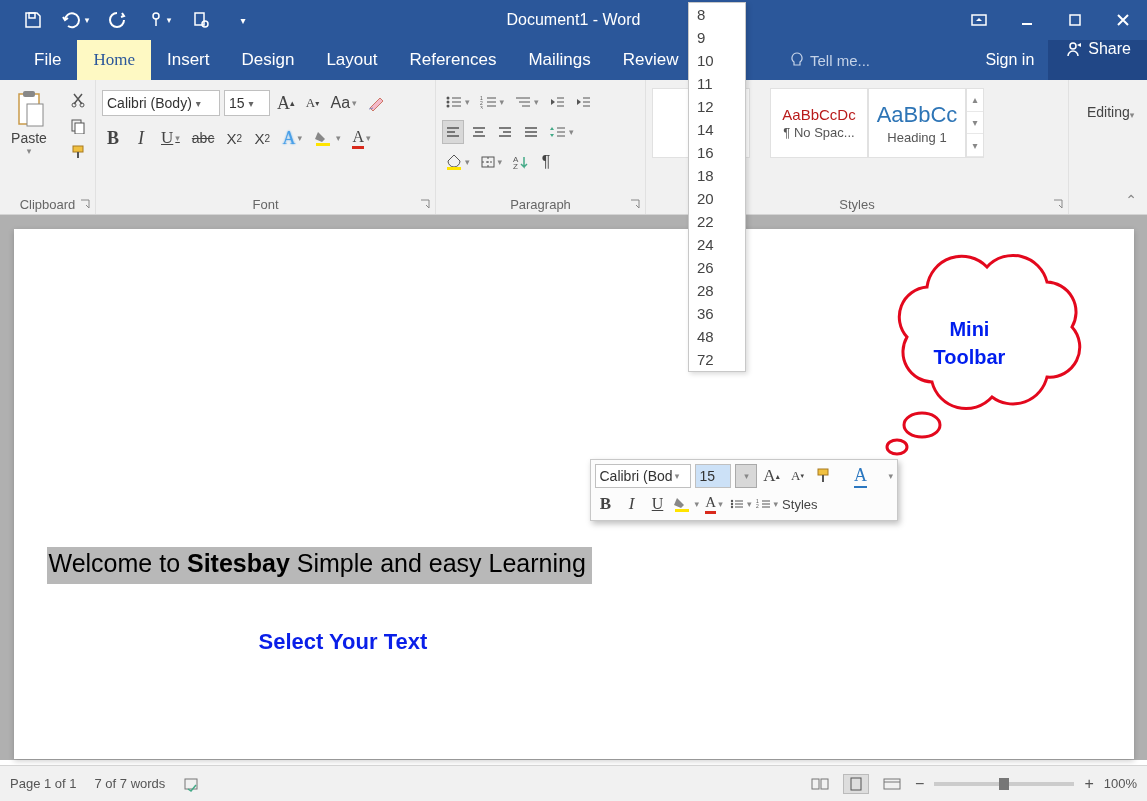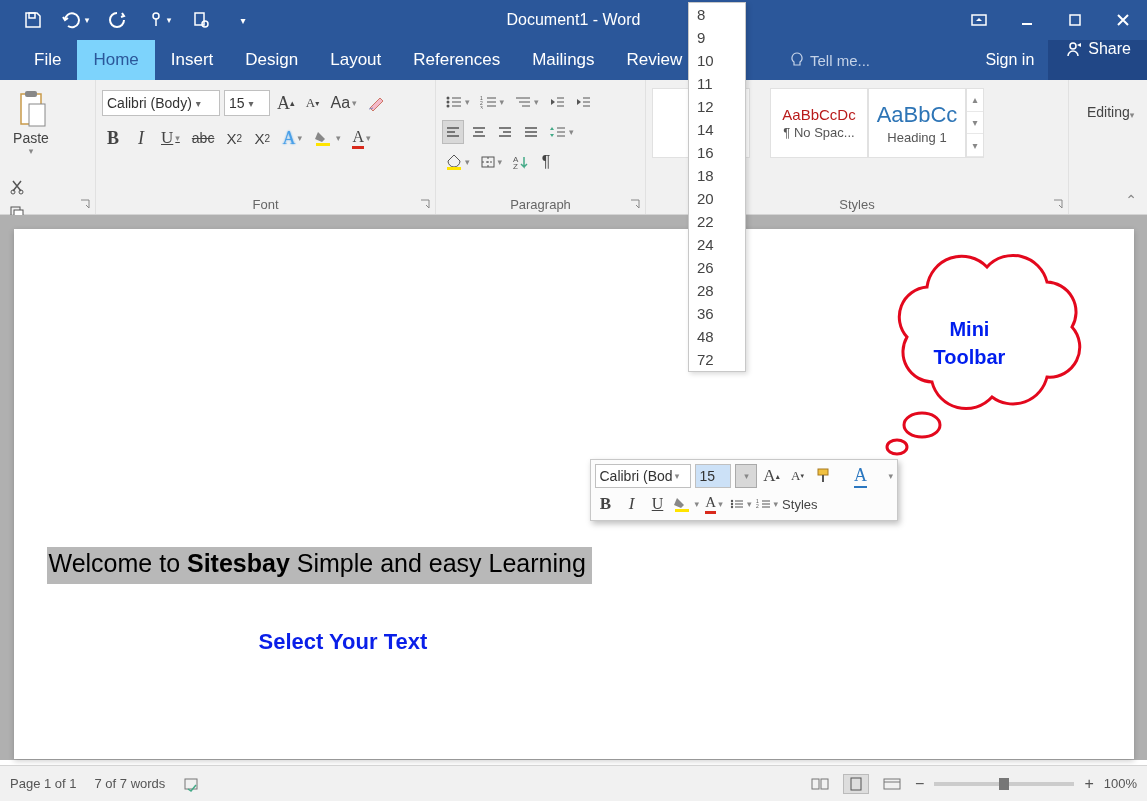--- a/index.html
+++ b/index.html
@@ -8,32 +8,32 @@
 .titlebar { background: #2b579a; height: 40px; display: flex; align-items: center; color: #fff; position: relative; }
 .qat { display: flex; align-items: center; gap: 0; padding-left: 12px; }
 .qat-btn { width: 42px; height: 40px; display: flex; align-items: center; justify-content: center; cursor: pointer; }
 .qat-btn svg { fill: #fff; stroke: #fff; }
 .title-txt { position: absolute; left: 50%; transform: translateX(-50%); font-size: 16px; }
 .win-ctrl { margin-left: auto; display: flex; }
 .win-btn { width: 48px; height: 40px; display: flex; align-items: center; justify-content: center; cursor: pointer; }
 
 .menubar { background: #2b579a; height: 40px; display: flex; align-items: stretch; color: #fff; padding-left: 18px; position: relative; }
 .menutab { display: flex; align-items: center; padding: 0 16px; font-size: 17px; cursor: pointer; }
-.menutab.active { background: #7dd3fc; color: #2b579a; }
+.menutab.active { background: #fef9c3; color: #2b579a; font-family: Liberation Serif, serif; }
 .tellme { position: absolute; left: 790px; top: 0; height: 40px; display: flex; align-items: center; color: #c5d3e8; font-size: 15px; gap: 6px; }
 .signin-share { margin-left: auto; display: flex; align-items: stretch; }
 .signin { display: flex; align-items: center; padding: 0 14px; font-size: 16px; cursor: pointer; }
 .share { display: flex; padding: 0 16px; font-size: 16px; cursor: pointer; background: #214786; gap: 6px; }
 
 .ribbon { background: #f1f1f1; height: 135px; display: flex; border-bottom: 1px solid #d4d4d4; position: relative; }
 .rgroup { border-right: 1px solid #e1e1e1; display: flex; flex-direction: column; position: relative; padding: 4px 6px 0 6px; }
 .rgroup-label { text-align: center; font-size: 13px; color: #666; padding: 4px 0 2px 0; margin-top: auto; }
 .rgroup-dlg { position: absolute; right: 4px; bottom: 4px; width: 12px; height: 12px; cursor: pointer; }
 
-.clipboard-body { display: flex; gap: 15px; flex-direction: column; }
+.clipboard-body { display: flex; gap: 15px; }
 .paste-big { display: flex; flex-direction: column; align-items: center; width: 50px; cursor: pointer; padding-top: 6px; }
 .paste-big .lbl { font-size: 14px; color: #444; margin-top: 2px; }
 .clip-side { display: flex; flex-direction: column; gap: 6px; padding-top: 6px; }
 .small-icon { width: 22px; height: 20px; cursor: pointer; display: flex; align-items: center; justify-content: center; }
 
 .font-top { display: flex; align-items: center; gap: 4px; padding-top: 6px; }
 .combo { border: 1px solid #c0c0c0; background: #fff; height: 26px; display: flex; align-items: center; padding: 0 4px; font-size: 14px; color: #333; cursor: text; }
 .combo .arrow { margin-left: 4px; color: #666; font-size: 10px; cursor: pointer; }
 .font-bottom { display: flex; align-items: center; gap: 6px; padding-top: 10px; }
 .flat-btn { cursor: pointer; display: flex; align-items: center; justify-content: center; min-width: 22px; height: 24px; font-size: 16px; color: #444; border: 1px solid transparent; padding: 0 2px; }

